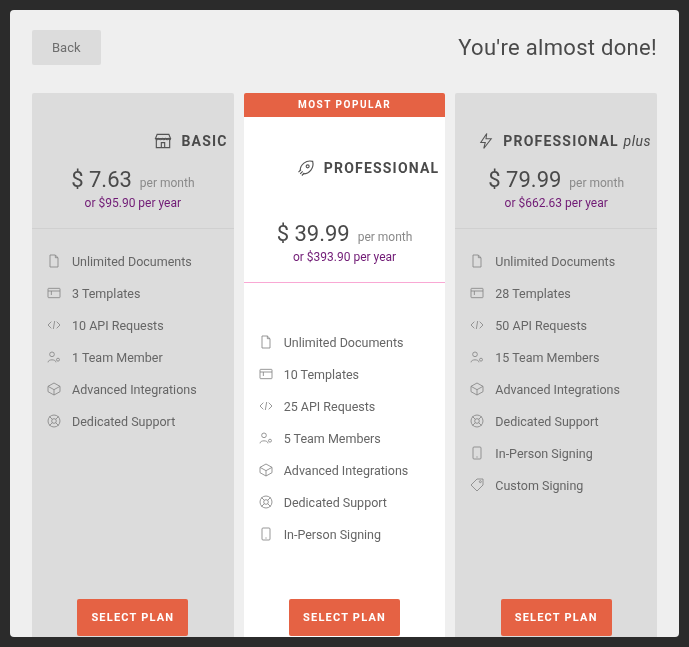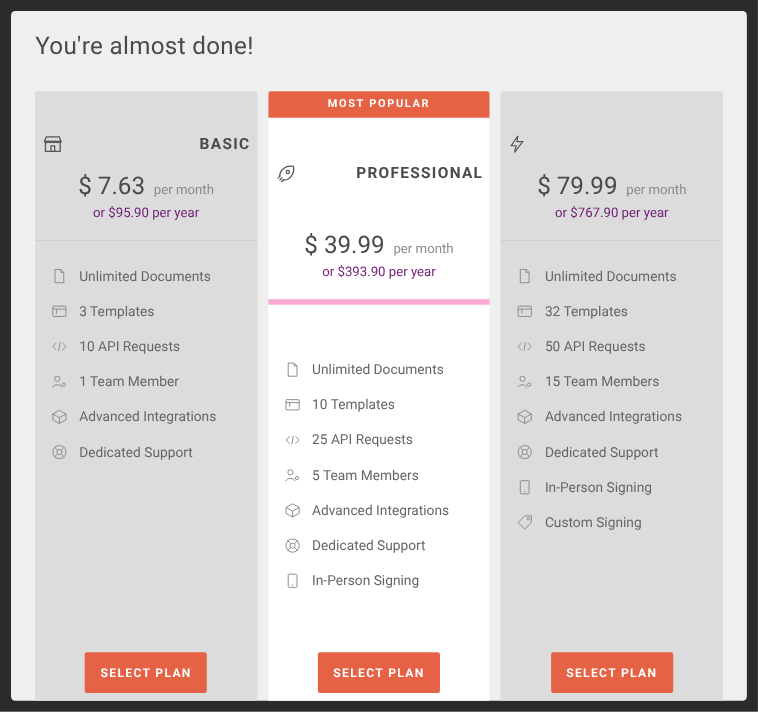--- a/index.html
+++ b/index.html
@@ -66,42 +66,42 @@
   font-size: 10px;
   font-weight: 700;
   letter-spacing: 1.5px;
   text-align: center;
   line-height: 24px;
   border-radius: 2px 2px 0 0;
 }
 .plan-name-row {
   display: flex;
   align-items: center;
-  justify-content: space-between;
+  justify-content: flex-end;
   gap: 8px;
   padding: 14px 6px 6px;
 }
 .plan-name {
   font-size: 14px;
   font-weight: 700;
   letter-spacing: 1.2px;
   color: #4a4a4a;
 }
 .plan-name .plus {
   font-weight: 400;
   font-style: italic;
   text-transform: none;
   letter-spacing: 0.5px;
 }
 .price-block {
   text-align: center;
   padding: 10px 10px 18px;
   border-bottom: 1px solid rgba(0,0,0,0.05);
 }
-.plan.featured .price-block { border-bottom: 5px solid #f9a8d4; }
+.plan.featured .price-block { border-bottom: 1px solid #f9a8d4; }
 .price-line { margin-bottom: 4px; }
 .price-amount {
   font-size: 22px;
   font-weight: 400;
   color: #4a4a4a;
 }
 .price-per {
   font-size: 12px;
   color: #8a8a8a;
   margin-left: 4px;
@@ -156,20 +156,21 @@
   stroke: #888;
   fill: none;
   stroke-width: 1.3;
 }
 </style>
 </head>
 <body>
 
 <div class="modal">
   <div class="top-bar">
+    <button class="btn-grey">Back</button>
     <div class="heading">You're almost done!</div>
   </div>
 
   <div class="plans">
 
     <div class="plan">
       <div class="badge-spacer"></div>
       <div class="plan-name-row">
         <span class="title-ico">
           <svg width="20" height="20" viewBox="0 0 24 24" class="title-icon">
@@ -349,47 +350,48 @@
     </div>
 
     <div class="plan">
       <div class="badge-spacer"></div>
       <div class="plan-name-row">
         <span class="title-ico">
           <svg width="18" height="20" viewBox="0 0 24 24" class="title-icon">
               <path d="M13 2 L5 14 L11 14 L9 22 L19 9 L12 9 Z"></path>
             </svg>
         </span>
+        <span class="plan-name"><span>PROFESSIONAL</span> <span class="plus">plus</span></span>
       </div>
       <div class="price-block">
         <div class="price-line">
           <span class="price-amount">$ 79.99</span>
           <span class="price-per">per month</span>
         </div>
-        <div class="price-year">or $767.90 per year</div>
+        <div class="price-year">or $662.63 per year</div>
       </div>
       <div class="features">
         <div class="feature">
             <span class="ico">
               <svg width="16" height="16" viewBox="0 0 24 24" class="feat-icon">
                 <path d="M6 3 L14 3 L18 7 L18 21 L6 21 Z"></path>
                 <path d="M14 3 L14 7 L18 7"></path>
               </svg>
             </span>
             <span>Unlimited Documents</span>
           </div>
         <div class="feature">
             <span class="ico">
               <svg width="16" height="16" viewBox="0 0 24 24" class="feat-icon">
                 <rect x="3" y="5" width="18" height="14" rx="1"></rect>
                 <path d="M8 9 L8 15"></path>
                 <path d="M3 9 L21 9"></path>
               </svg>
             </span>
-            <span>32 Templates</span>
+            <span>28 Templates</span>
           </div>
         <div class="feature">
             <span class="ico">
               <svg width="16" height="16" viewBox="0 0 24 24" class="feat-icon">
                 <path d="M8 7 L3 12 L8 17"></path>
                 <path d="M16 7 L21 12 L16 17"></path>
                 <path d="M13 6 L11 18"></path>
               </svg>
             </span>
             <span>50 API Requests</span>

